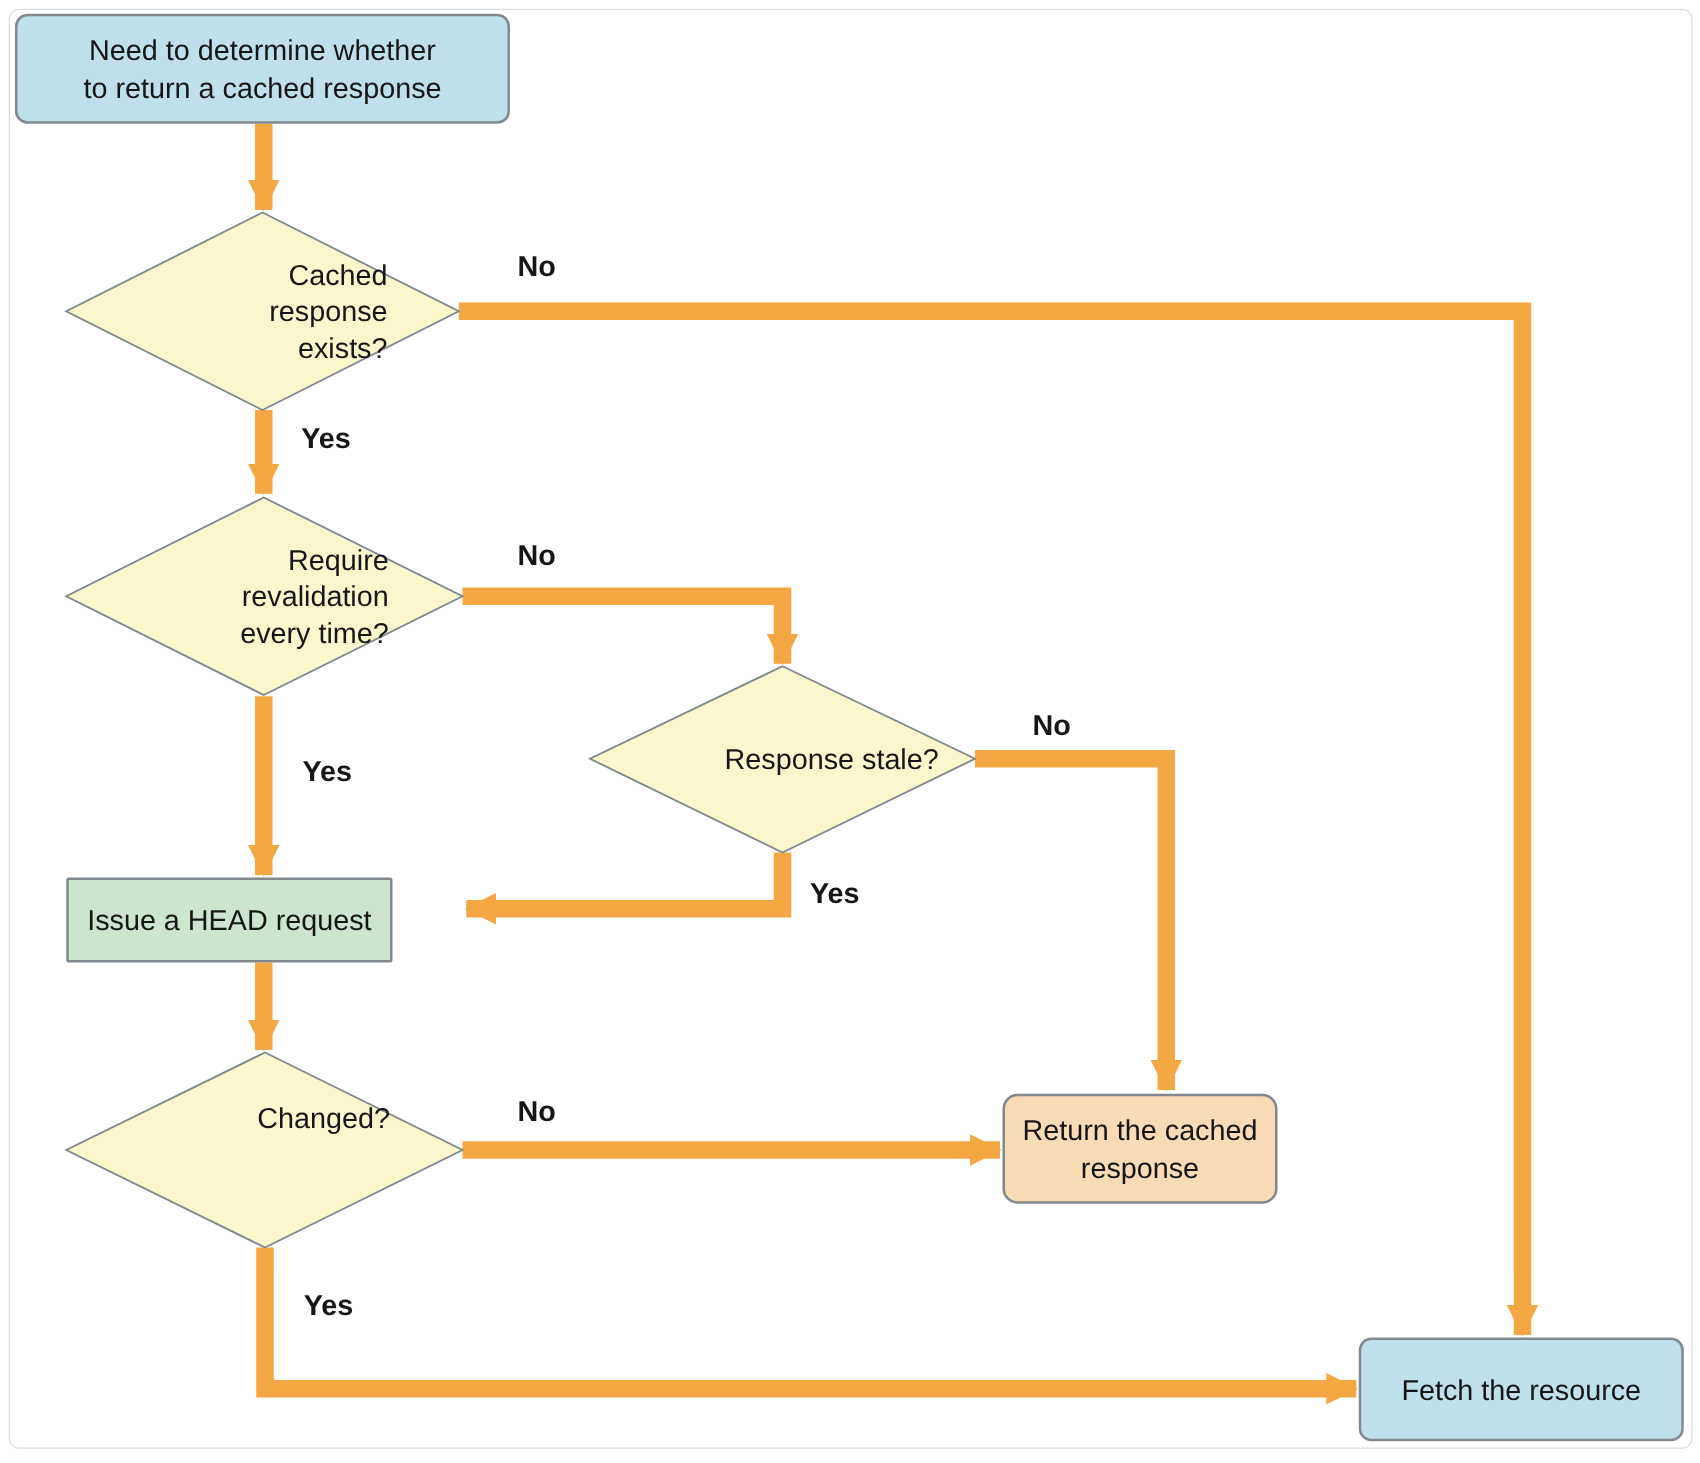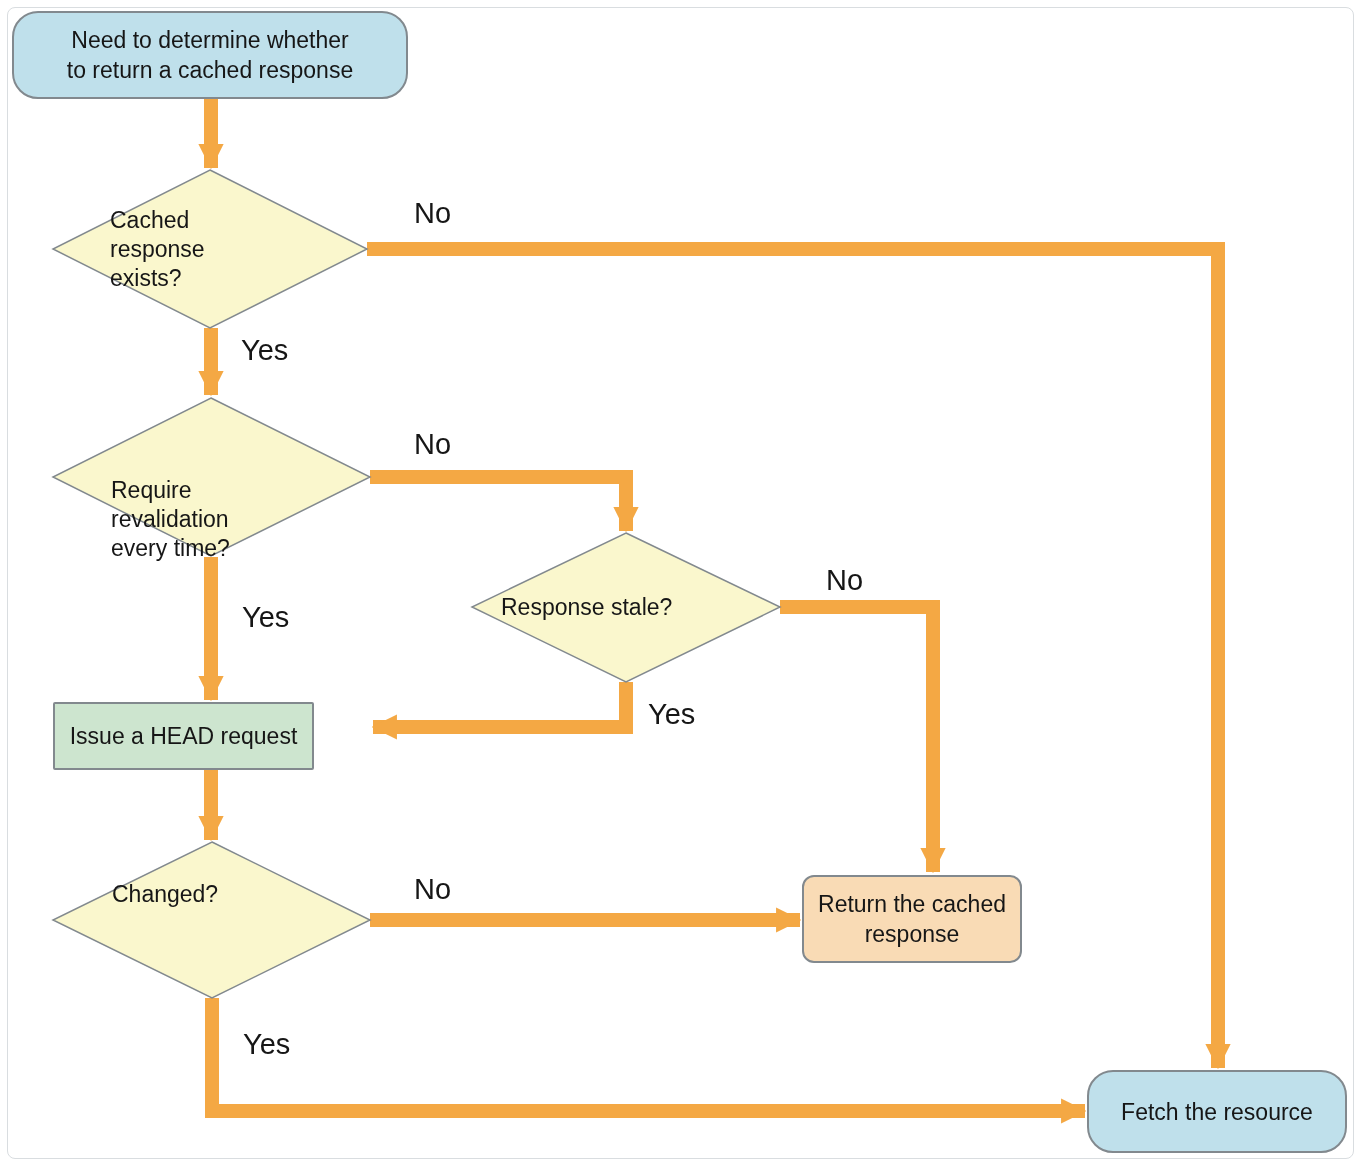--- a/index.html
+++ b/index.html
@@ -10,28 +10,28 @@
   .frame {
     position:absolute; left:7px; top:7px; width:1345px; height:1150px;
     border:1px solid #d9dde0; border-radius:8px; pointer-events:none;
   }
   .wires { position:absolute; left:0; top:0; }
   .node {
     position:absolute; display:flex; align-items:center; justify-content:center;
     text-align:center; white-space:pre-line; font-size:23px; line-height:30px;
     box-sizing:border-box; border:2px solid #82898e;
   }
-  .node.blue   { background:#bfe0eb; border-radius:26px; }
+  .node.blue   { background:#bfe0eb; border-radius:10px; }
   .node.green  { background:#cde5cf; border-radius:2px;  border-width:2px; }
   .node.peach  { background:#f9dbb5; border-radius:12px; }
   .dtext {
-    position:absolute; text-align:left; white-space:pre-line;
+    position:absolute; text-align:right; white-space:pre-line;
     font-size:23px; line-height:29px;
   }
-  .edge-label { position:absolute; font-size:29px; line-height:23px; }
+  .edge-label { position:absolute; font-size:23px; line-height:23px;font-weight:bold; }
 </style>
 </head>
 <body>
 
 <div class="canvas">
 
   <div class="frame"></div>
 
   <svg class="wires" width="1360" height="1170" viewBox="0 0 1360 1170">
     <defs>
@@ -67,21 +67,21 @@
   <div class="node green" style="left:53px;  top:702px;  width:261px; height:68px;">Issue a HEAD request</div>
 
   <div class="node peach" style="left:802px; top:875px;  width:220px; height:88px;">Return the cached
 response</div>
 
   <div class="node blue" style="left:1087px;top:1070px; width:260px; height:83px;">Fetch the resource</div>
 
   <div class="dtext" style="left:110px; top:206px; width:200px;">Cached
 response
 exists?</div>
-  <div class="dtext" style="left:111px; top:434px; width:200px;margin-top:42px;">Require
+  <div class="dtext" style="left:111px; top:434px; width:200px;">Require
 revalidation
 every time?</div>
   <div class="dtext" style="left:501px; top:593px; width:250px;">Response stale?</div>
   <div class="dtext" style="left:112px; top:880px; width:200px;">Changed?</div>
 
   <span class="edge-label" style="left:414px; top:202px;">No</span>
   <span class="edge-label" style="left:241px; top:339px;">Yes</span>
   <span class="edge-label" style="left:414px; top:433px;">No</span>
   <span class="edge-label" style="left:242px; top:606px;">Yes</span>
   <span class="edge-label" style="left:826px; top:569px;">No</span>

